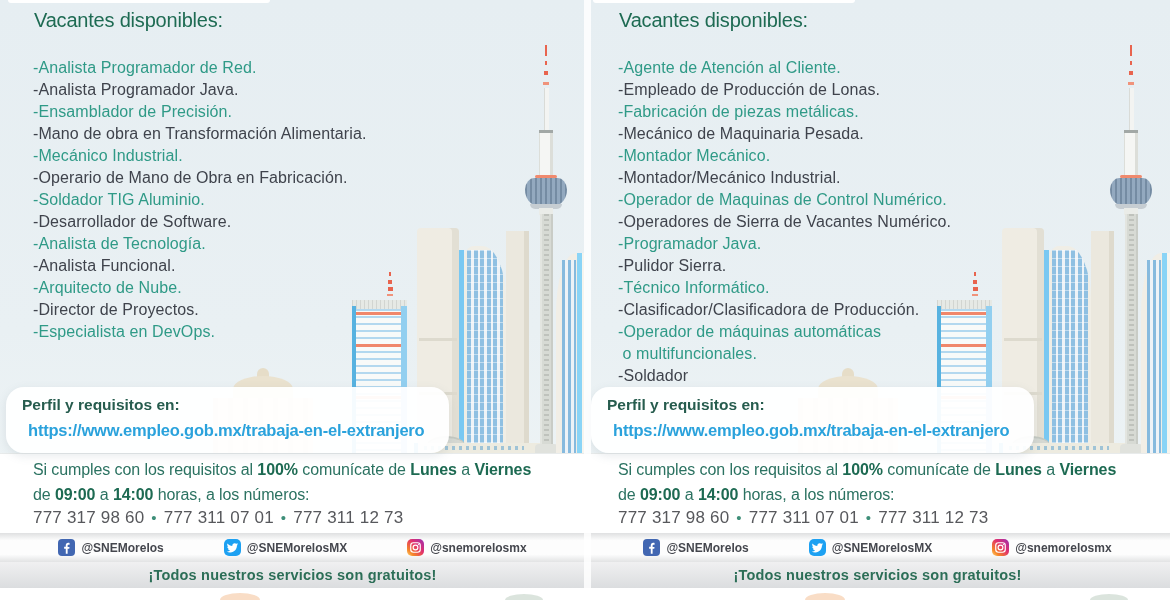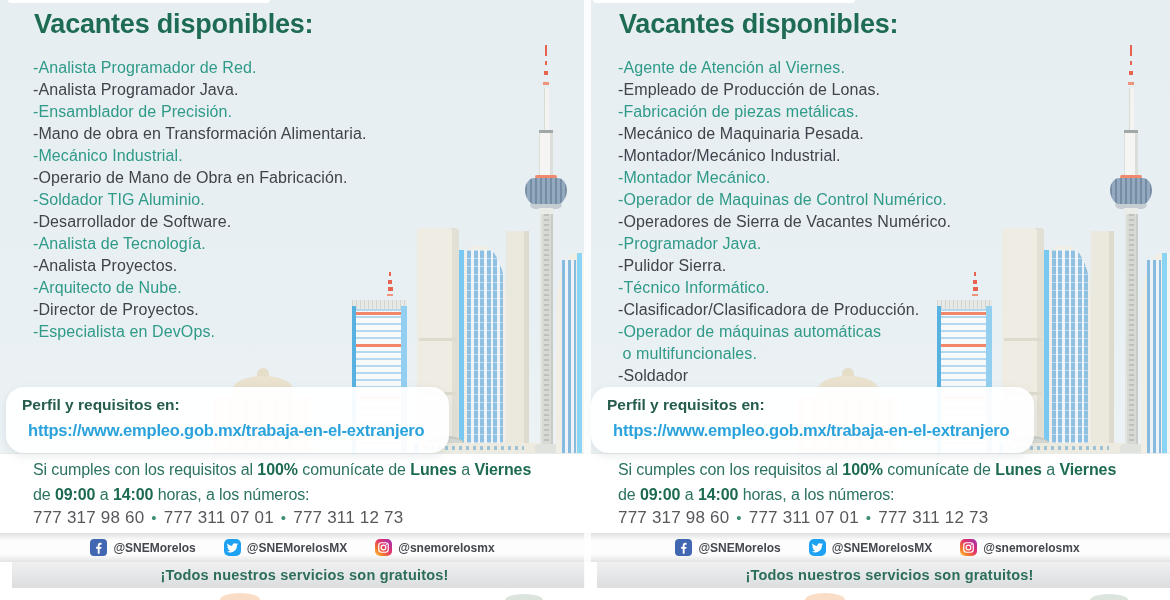--- a/index.html
+++ b/index.html
@@ -7,21 +7,21 @@
   .stage{position:relative;width:1170px;height:600px;overflow:hidden;background:#ffffff;}
   .panel{position:absolute;top:0;width:585px;height:600px;overflow:hidden;
          background:linear-gradient(180deg,#e6eef2 0%,#e9f0f3 55%,#edf3f5 80%);}
   .panel.p0{left:0;} .panel.p1{left:585px;}
   .divider{position:absolute;left:584px;top:0;width:7px;height:600px;background:rgba(255,255,255,.82);z-index:60;}
 
   
   .sliver{position:absolute;left:8px;top:0;width:262px;height:3px;background:#ffffff;border-radius:0 0 5px 5px;z-index:6;}
 
   
-  .ptitle{position:absolute;left:34px;top:9px;font-size:27px;font-weight:700;color:#1e6b53;letter-spacing:-.2px;z-index:10;}
+  .ptitle{position:absolute;left:34px;top:9px;font-size:20px;font-weight:400;color:#1e6b53;letter-spacing:-.2px;z-index:10;}
   .vlist{position:absolute;left:33px;top:57px;z-index:10;}
   .vac{font-size:16px;font-weight:400;line-height:22px;letter-spacing:.1px;white-space:pre;}
   .vac.teal{color:#2f9a87;} .vac.dark{color:#3f434c;}
 
   
   .sky{position:absolute;left:0;top:0;width:585px;height:453px;overflow:hidden;z-index:4;}
   .sky div{position:absolute;}
   .dome-cupola{left:257px;top:368px;width:12px;height:12px;background:#e6ddc8;border-radius:6px 6px 0 0;}
   .dome-top{left:233px;top:376px;width:60px;height:26px;background:#eae2cf;border-radius:50% 50% 0 0;}
   .dome-body{left:213px;top:398px;width:100px;height:55px;background:#f0ead9;
@@ -86,30 +86,30 @@
   .pbox-label{position:absolute;left:16px;top:9px;font-size:15.5px;font-weight:700;color:#265c4e;}
   .pbox-url{position:absolute;left:22px;top:34px;font-size:16.5px;font-weight:700;color:#2aa2dc;letter-spacing:-.2px;}
 
   
   .wsec{position:absolute;left:0;top:453px;width:585px;height:147px;background:#ffffff;z-index:8;border-top:1px solid #e8ebeb;}
   .contact{position:absolute;left:33px;top:457px;width:545px;font-size:16px;color:#2b7261;line-height:25px;z-index:12;letter-spacing:-.1px;}
   .contact b{color:#1d6a52;font-weight:700;}
   .phones{position:absolute;left:33px;top:508px;font-size:17px;color:#57585c;z-index:12;letter-spacing:.2px;}
   .pdot{color:#3f8f79;margin:0 7px;font-size:15px;}
   .socband{position:absolute;left:0;top:533px;width:585px;height:29px;display:flex;align-items:center;justify-content:center;
-           gap:28px;z-index:12;background:linear-gradient(180deg,#dfe0e1 0,#fdfdfd 26%,#fdfdfd 74%,#e2e3e4 100%);}
+           gap:60px;z-index:12;background:linear-gradient(180deg,#dfe0e1 0,#fdfdfd 26%,#fdfdfd 74%,#e2e3e4 100%);}
   .soc{display:flex;align-items:center;gap:6px;}
   .sic{width:17px;height:17px;border-radius:4px;display:flex;align-items:center;justify-content:center;flex:0 0 auto;}
   .sic.facebook{background:#4267b2;}
   .sic.twitter{background:#1da1f2;border-radius:5px;}
   .sic.instagram{background:linear-gradient(45deg,#ffd776 0%,#f58529 22%,#e1306c 58%,#9b30b5 100%);border-radius:5px;}
   .sic svg{width:13px;height:13px;display:block;}
   .sic.facebook svg{width:15px;height:15px;}
   .handle{font-size:12px;font-weight:700;color:#45474e;white-space:nowrap;}
-  .footbar{position:absolute;left:12px;top:562px;width:585px;height:26px;
+  .footbar{position:absolute;left:0;top:562px;width:585px;height:26px;
            background:linear-gradient(180deg,#f0f0f1,#dbdddf);z-index:12;display:flex;align-items:center;justify-content:center;
            font-size:14.5px;font-weight:700;color:#2c6e57;letter-spacing:.2px;}
   .arc1{position:absolute;left:220px;top:593px;width:40px;height:14px;background:#f6cfae;border-radius:50% 50% 0 0;opacity:.7;z-index:12;}
   .arc2{position:absolute;left:505px;top:594px;width:38px;height:12px;background:#ccd8cf;border-radius:50% 50% 0 0;opacity:.7;z-index:12;}
 </style>
 </head>
 <body>
 
 <div class="stage">
 
@@ -165,21 +165,21 @@
     <div class="vlist">
         <div class="vac teal">-Analista Programador de Red.</div>
         <div class="vac dark">-Analista Programador Java.</div>
         <div class="vac teal">-Ensamblador de Precisión.</div>
         <div class="vac dark">-Mano de obra en Transformación Alimentaria.</div>
         <div class="vac teal">-Mecánico Industrial.</div>
         <div class="vac dark">-Operario de Mano de Obra en Fabricación.</div>
         <div class="vac teal">-Soldador TIG Aluminio.</div>
         <div class="vac dark">-Desarrollador de Software.</div>
         <div class="vac teal">-Analista de Tecnología.</div>
-        <div class="vac dark">-Analista Proyectos.</div>
+        <div class="vac dark">-Analista Funcional.</div>
         <div class="vac teal">-Arquitecto de Nube.</div>
         <div class="vac dark">-Director de Proyectos.</div>
         <div class="vac teal">-Especialista en DevOps.</div>
       </div>
     <div class="pbox">
       <div class="pbox-label">Perfil y requisitos en:</div>
       <div class="pbox-url">https://www.empleo.gob.mx/trabaja-en-el-extranjero</div>
     </div>
     <div class="wsec"></div>
     <div class="contact">
@@ -263,26 +263,26 @@
       <div class="cn-core"></div>
       <div class="cn-base"></div>
       <div class="ed-a"></div>
       <div class="ed-w"></div>
       <div class="ed-blue"></div>
       <div class="ed-white"></div>
     </div>
     <div class="sliver"></div>
     <div class="ptitle">Vacantes disponibles:</div>
     <div class="vlist">
-        <div class="vac teal">-Agente de Atención al Viernes.</div>
+        <div class="vac teal">-Agente de Atención al Cliente.</div>
         <div class="vac dark">-Empleado de Producción de Lonas.</div>
         <div class="vac teal">-Fabricación de piezas metálicas.</div>
         <div class="vac dark">-Mecánico de Maquinaria Pesada.</div>
+        <div class="vac teal">-Montador Mecánico.</div>
         <div class="vac dark">-Montador/Mecánico Industrial.</div>
-        <div class="vac teal">-Montador Mecánico.</div>
         <div class="vac teal">-Operador de Maquinas de Control Numérico.</div>
         <div class="vac dark">-Operadores de Sierra de Vacantes Numérico.</div>
         <div class="vac teal">-Programador Java.</div>
         <div class="vac dark">-Pulidor Sierra.</div>
         <div class="vac teal">-Técnico Informático.</div>
         <div class="vac dark">-Clasificador/Clasificadora de Producción.</div>
         <div class="vac teal">-Operador de máquinas automáticas</div>
         <div class="vac teal"> o multifuncionales.</div>
         <div class="vac dark">-Soldador</div>
       </div>

